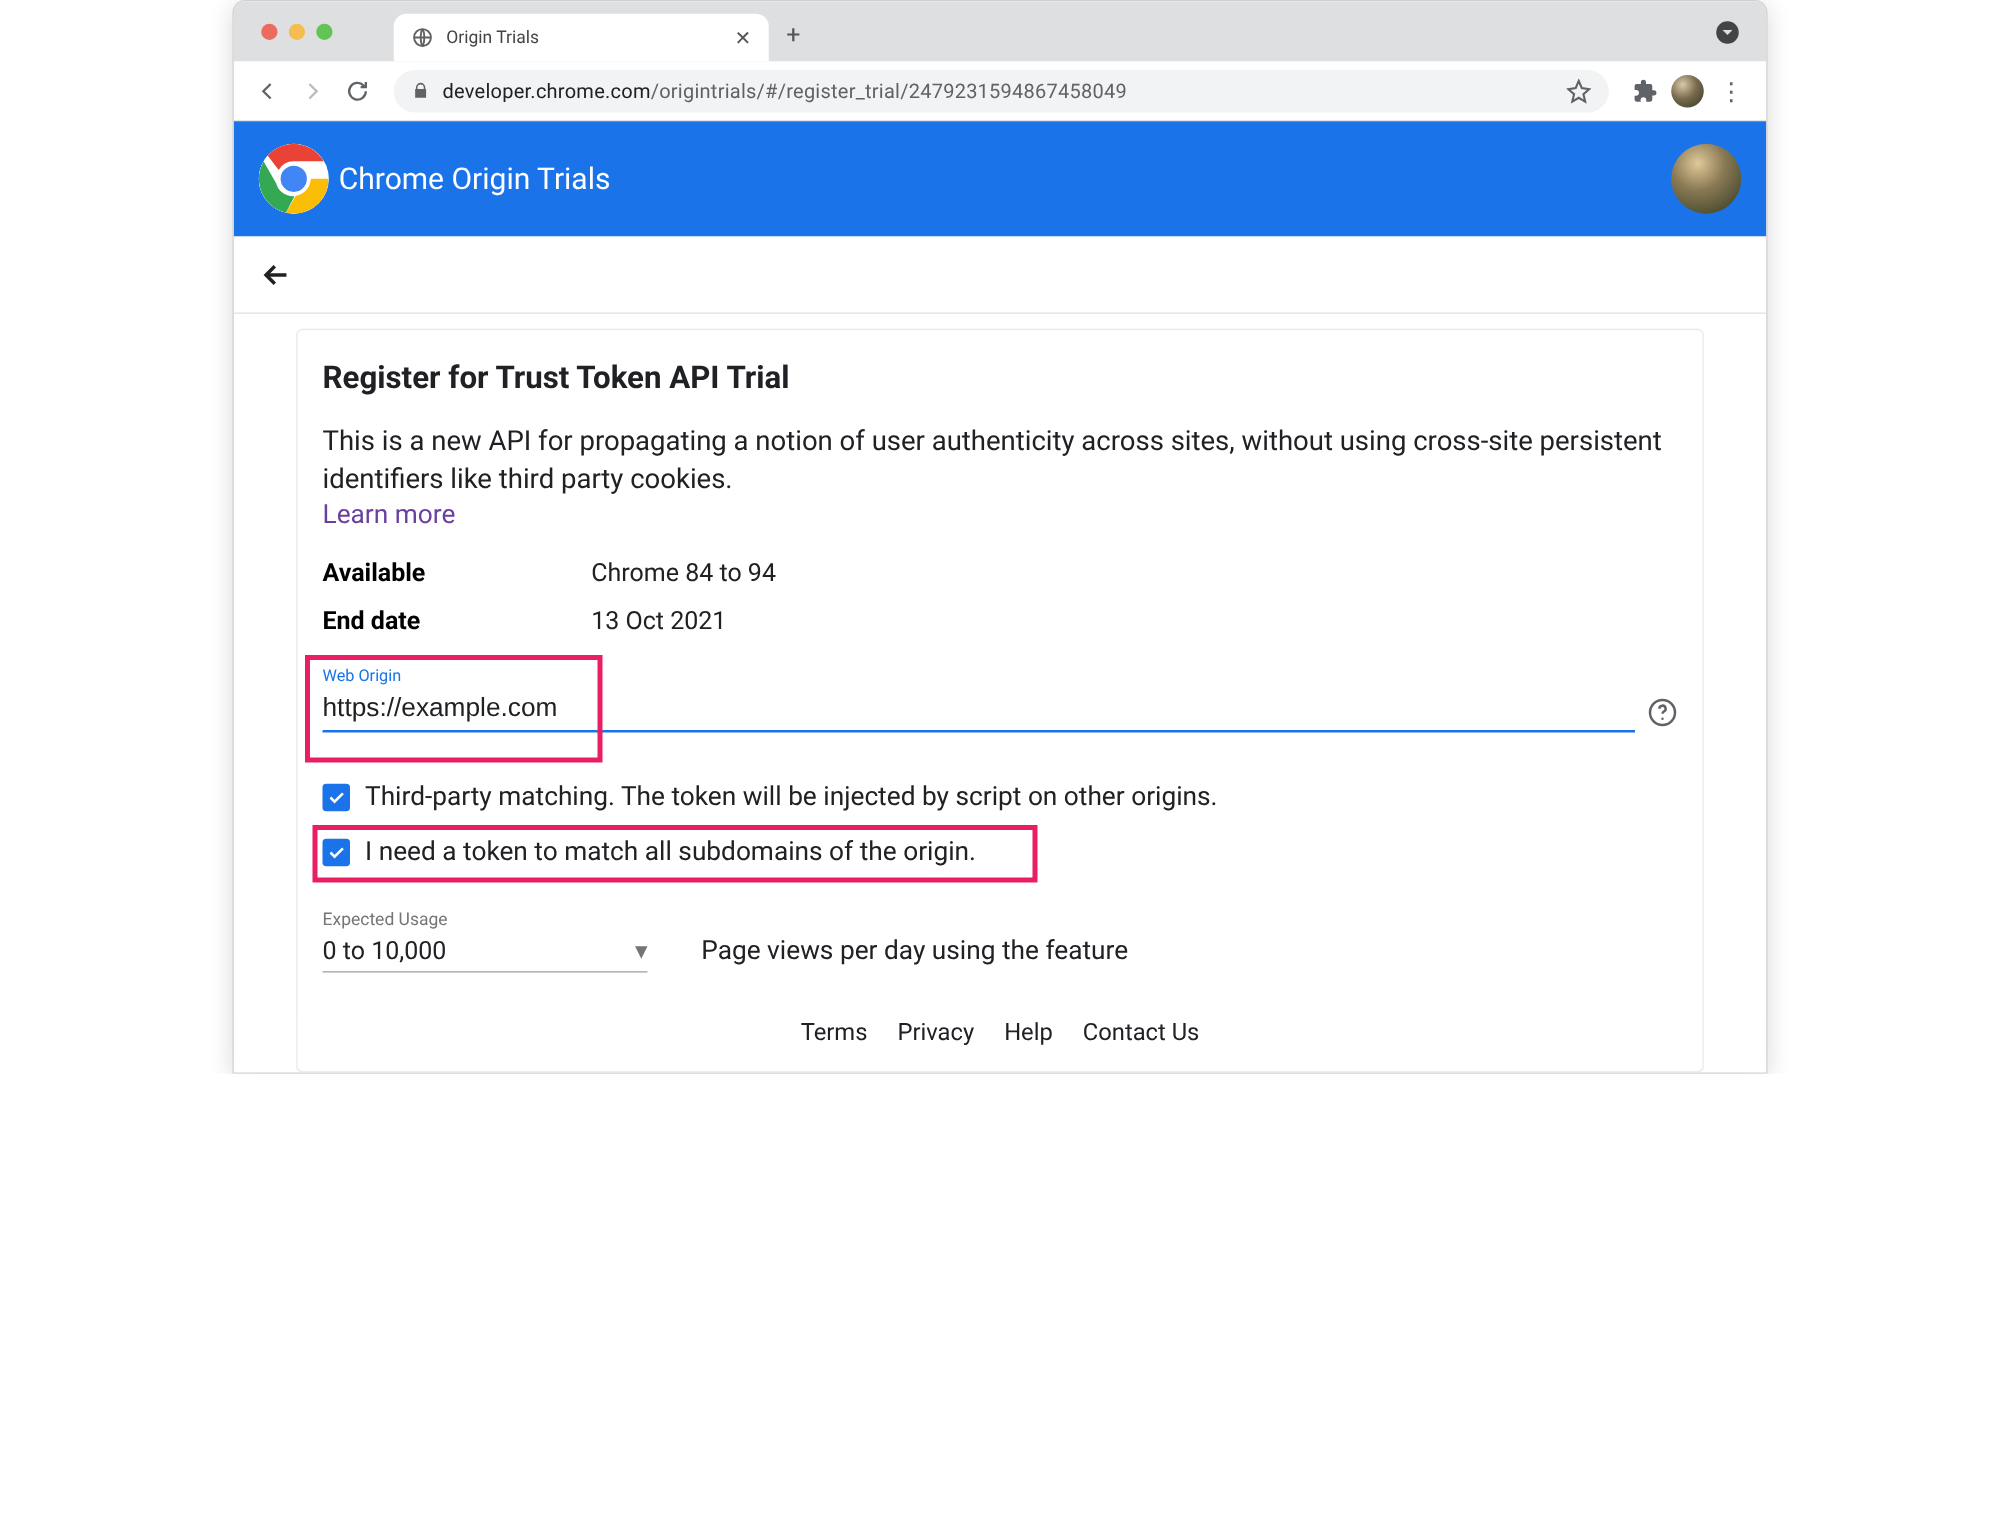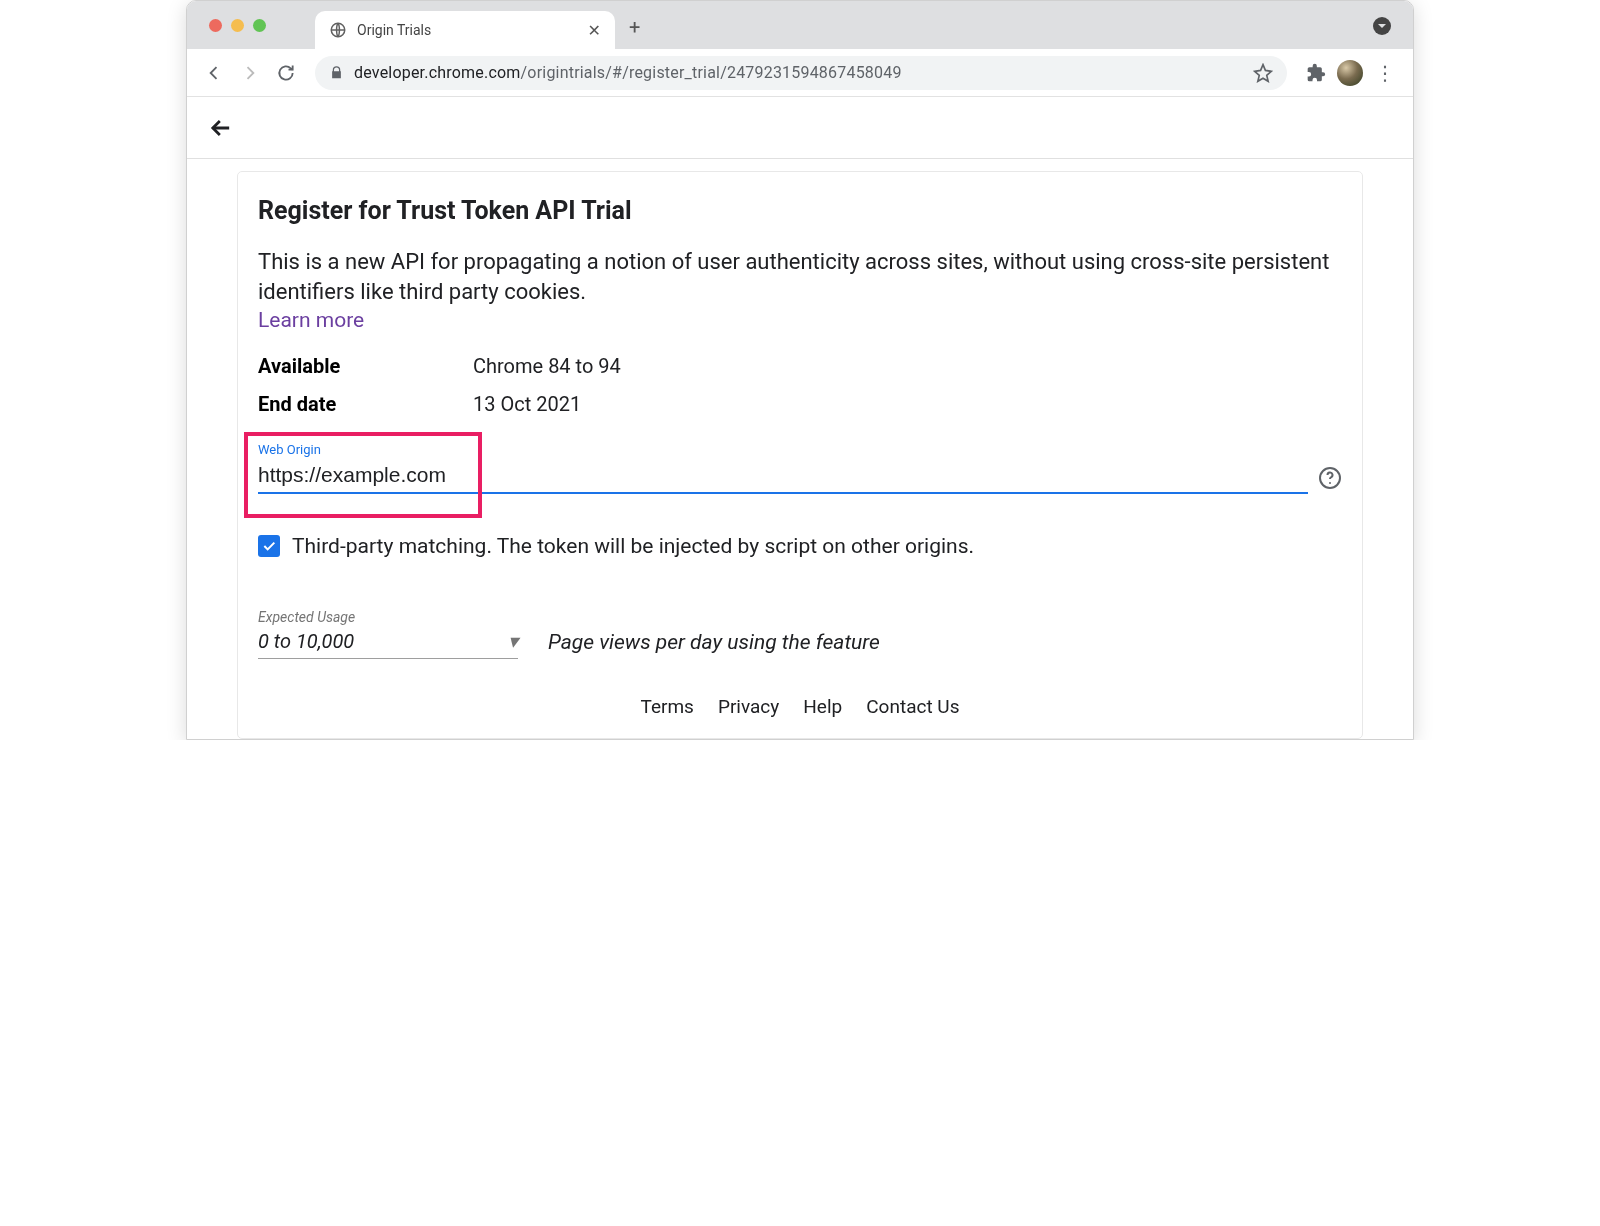--- a/index.html
+++ b/index.html
@@ -58,21 +58,21 @@
 .origin-input-row { display: flex; align-items: flex-end; gap: 10px; margin-top: 2px; }
 .origin-input { flex: 1; border: none; border-bottom: 2px solid #1a73e8; font-size: 21px; padding: 4px 0 5px 0; outline: none; background: transparent; color: #202124; }
 .help-icon { width: 24px; height: 24px; color: #5f6368; margin-bottom: 4px; }
 
 .check-row { display: flex; align-items: center; gap: 12px; margin-top: 40px; font-size: 21px; color: #202124; position: relative; }
 .check-row.mt2 { margin-top: 20px; }
 .checkbox { width: 22px; height: 22px; background: #1a73e8; border-radius: 3px; display: flex; align-items: center; justify-content: center; cursor: pointer; flex-shrink: 0; }
 .checkbox svg { width: 16px; height: 16px; }
 .hl-sub { left: -8px; top: -10px; width: 580px; height: 46px; }
 
-.usage-row { display: flex; align-items: flex-end; gap: 30px; margin-top: 51px; font-style: italic; }
+.usage-row { display: flex; align-items: flex-end; gap: 43px; margin-top: 34px; }
 .usage-field { width: 260px; }
 .usage-label { font-size: 14px; color: #757575; }
 .usage-select { display: flex; align-items: center; justify-content: space-between; border-bottom: 1px solid #9e9e9e; padding: 4px 0 5px 0; font-size: 20px; color: #202124; cursor: pointer; }
 .usage-select .tri { color: #757575; }
 .usage-desc { font-size: 21px; color: #202124; padding-bottom: 5px; }
 
 .footer-links { display: flex; justify-content: center; gap: 24px; margin-top: 36px; font-size: 19px; color: #202124; }
 .footer-links a { color: #202124; text-decoration: none; }
 
 svg { display: block; }
@@ -140,20 +140,34 @@
     </div>
     <div class="nav-btn ext-icon">
       <svg width="20" height="20" viewBox="0 0 24 24" fill="#5f6368">
           <path d="M20.5 11H19V7a2 2 0 0 0-2-2h-4V3.5a2.5 2.5 0 0 0-5 0V5H4a2 2 0 0 0-2 2v3.8h1.5a2.7 2.7 0 0 1 0 5.4H2V20a2 2 0 0 0 2 2h3.8v-1.5a2.7 2.7 0 0 1 5.4 0V22H17a2 2 0 0 0 2-2v-4h1.5a2.5 2.5 0 0 0 0-5z"></path>
         </svg>
     </div>
     <div class="avatar"></div>
     <div class="kebab">⋮</div>
   </div>
 
+  <div class="app-header">
+    <div class="chrome-logo">
+      <svg viewBox="0 0 56 56" width="56" height="56">
+        <circle cx="28" cy="28" r="28" fill="#fff"></circle>
+        <path d="M28 0a28 28 0 0 1 24.2 14H28a14 14 0 0 0-12.1 7L6.5 8.6A28 28 0 0 1 28 0z" fill="#ea4335"></path>
+        <path d="M56 28a28 28 0 0 1-34.3 27.3l10.9-18.9A14 14 0 0 0 42 28l.03-.05 13.4-.01c.38 0 .57.03.57.06z" fill="#fbbc05"></path>
+        <path d="M21.7 55.3A28 28 0 0 1 3.8 14l10.1 17.5.02.04A14 14 0 0 0 28 42l.6-.01-6.9 13.3z" fill="#34a853"></path>
+        <circle cx="28" cy="28" r="12" fill="#4285f4"></circle>
+        <circle cx="28" cy="28" r="12" fill="none" stroke="#fff" stroke-width="3"></circle>
+      </svg>
+    </div>
+    <div class="app-title">Chrome Origin Trials</div>
+    <div class="avatar big"></div>
+  </div>
 
   <div class="back-row">
     <span class="arrow">
       <svg width="28" height="28" viewBox="0 0 24 24" fill="none" stroke="#202124" stroke-width="2.4">
           <path d="M19 12H5"></path>
           <path d="M11 18l-6-6 6-6"></path>
         </svg>
     </span>
   </div>
 
@@ -188,20 +202,29 @@
 
     <div class="check-row">
       <div class="checkbox">
         <svg viewBox="0 0 24 24">
             <path d="M5 12l5 5L20 7" fill="none" stroke="#fff" stroke-width="3"></path>
           </svg>
       </div>
       <span>Third-party matching. The token will be injected by script on other origins.</span>
     </div>
 
+    <div class="check-row mt2">
+      <div class="highlight-box hl-sub"></div>
+      <div class="checkbox">
+        <svg viewBox="0 0 24 24">
+            <path d="M5 12l5 5L20 7" fill="none" stroke="#fff" stroke-width="3"></path>
+          </svg>
+      </div>
+      <span>I need a token to match all subdomains of the origin.</span>
+    </div>
 
     <div class="usage-row">
       <div class="usage-field">
         <div class="usage-label">Expected Usage</div>
         <div class="usage-select">
           <span>0 to 10,000</span>
           <span class="tri">▾</span>
         </div>
       </div>
       <div class="usage-desc">Page views per day using the feature</div>

